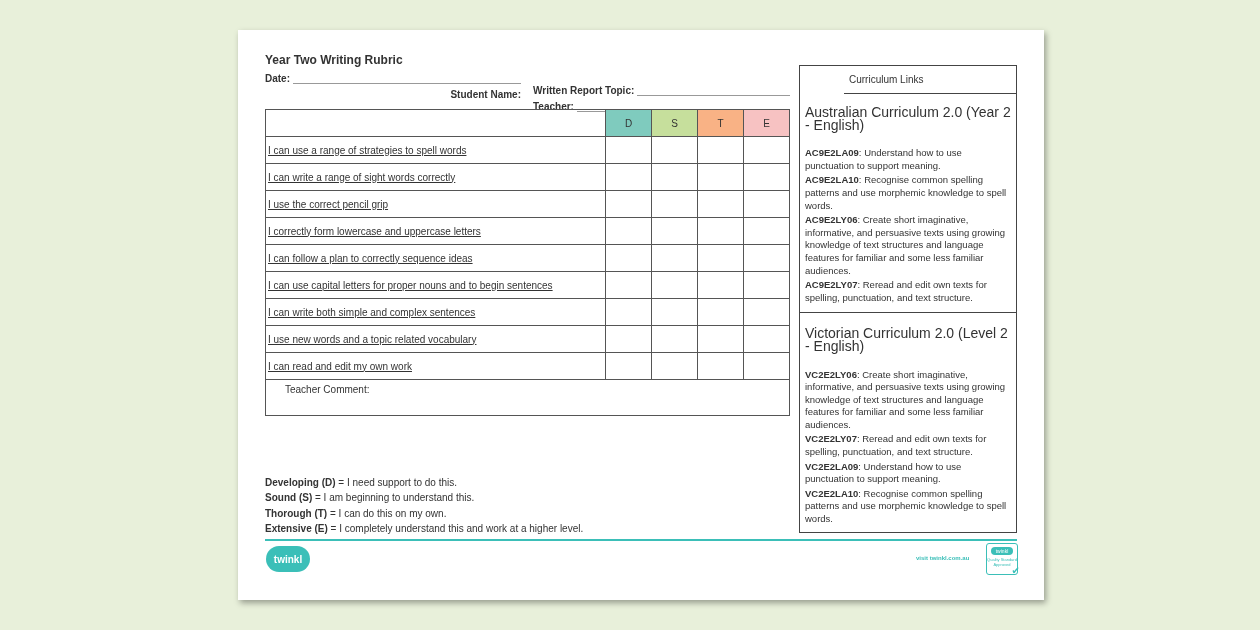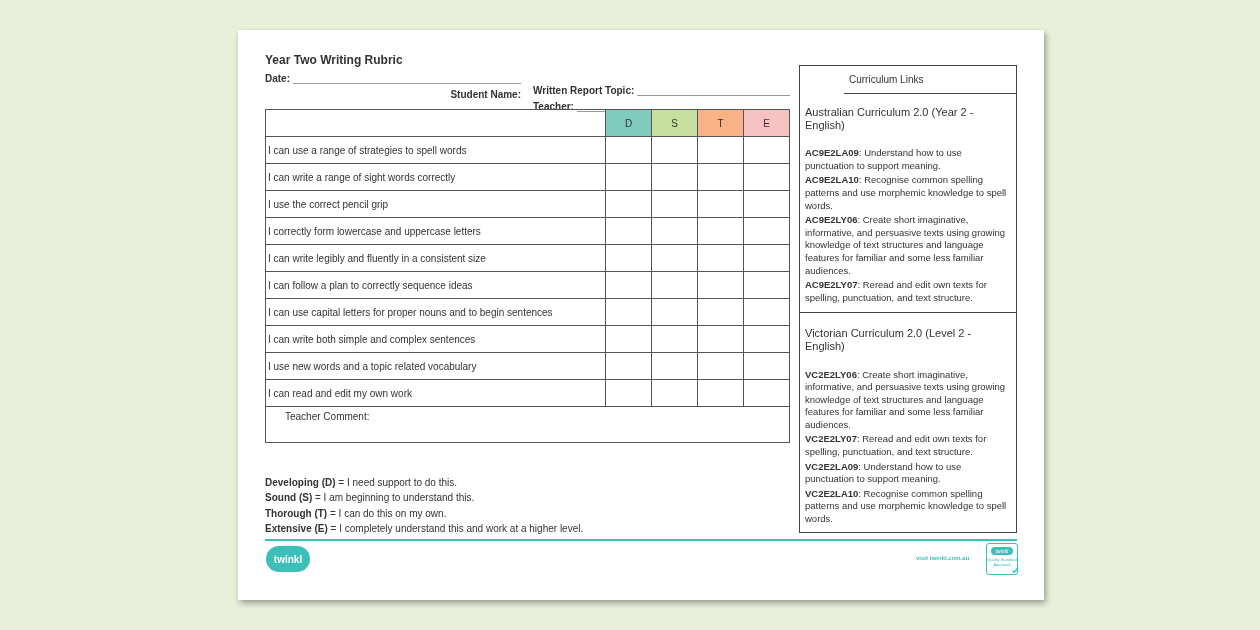--- a/index.html
+++ b/index.html
@@ -8,30 +8,30 @@
   .sheet {
     position: absolute; left: 238px; top: 30px; width: 806px; height: 570px;
     background: #fff; box-shadow: 2px 3px 6px rgba(0,0,0,0.35);
   }
   .title { position: absolute; left: 27px; top: 23px; font-size: 12px; font-weight: bold; color: #333; }
   .field { position: absolute; font-size: 10px; font-weight: bold; color: #333; display: flex; align-items: flex-end; }
   .field .line { flex: 1; border-bottom: 1px solid #999; margin-left: 3px; height: 9px; }
   .rubric { position: absolute; left: 27px; top: 79px; width: 525px; border-collapse: collapse; }
   .rubric td, .rubric th { border: 1px solid #555; font-size: 10px; font-weight: normal; height: 27px; }
   .rubric th { height: 27px; font-size: 10px; color: #333; text-align: center; }
-  .rubric td.crit { padding-left: 2px; color: #333; width: 340px; }
+  .rubric td.crit { padding-left: 2px; color: #333; width: 340px; text-decoration: underline; }
   .rubric td.cell { width: 46px; }
   .rubric .comment { height: 36px; vertical-align: top; padding: 4px 19px; color: #333; }
   .rubric { border: 1.5px solid #222; }
   .legend { position: absolute; left: 27px; top: 445px; font-size: 10px; color: #333; line-height: 15.4px; }
   .legend b { font-weight: bold; }
   .curr { position: absolute; left: 561px; top: 35px; width: 218px; height: 468px; border: 1.5px solid #444; }
   .curr .hdr { height: 28px; border-bottom: 1px solid #444; font-size: 10px; padding: 8px 5px; color: #333; margin-left: 44px; }
   .curr .sec { padding: 6px 5px; font-size: 9.5px; line-height: 12.6px; color: #333; }
-  .curr .sec-title { font-size: 11px; margin-top: 8px; margin-bottom: 16px; }
+  .curr .sec-title { font-size: 14px; margin-top: 8px; margin-bottom: 16px; }
   .curr .sep { border-top: 1px solid #444; }
   .curr p { margin-bottom: 2px; }
   .code { font-weight: bold; }
   .footer-line { position: absolute; left: 27px; top: 509px; width: 752px; height: 2px; background: #3bbfb8; }
   .logo { position: absolute; left: 28px; top: 516px; width: 44px; height: 26px; background: #3bbfb8; border-radius: 13px; color: #fff; font-size: 10px; font-weight: bold; display: flex; align-items: center; justify-content: center; }
   .visit { position: absolute; left: 678px; top: 525px; font-size: 6px; color: #3bbfb8; font-weight: bold; }
   .badge { position: absolute; left: 748px; top: 513px; width: 32px; height: 32px; border: 1px solid #3bbfb8; border-radius: 3px; font-size: 4px; color: #3bbfb8; text-align: center; padding-top: 3px; }
   .badge .b-logo { background: #3bbfb8; color: #fff; border-radius: 6px; width: 22px; margin: 0 auto 2px; font-size: 5px; padding: 1px 0; }
   .badge .check { position: absolute; right: -3px; bottom: -2px; color: #3bbfb8; font-size: 10px; }
 </style>
@@ -85,27 +85,20 @@
         </tr>
       <tr>
           <td class="crit">I use the correct pencil grip</td>
           <td class="cell"></td>
           <td class="cell"></td>
           <td class="cell"></td>
           <td class="cell"></td>
         </tr>
       <tr>
           <td class="crit">I correctly form lowercase and uppercase letters</td>
-          <td class="cell"></td>
-          <td class="cell"></td>
-          <td class="cell"></td>
-          <td class="cell"></td>
-        </tr>
-      <tr>
-          <td class="crit">I can write legibly and fluently in a consistent size</td>
           <td class="cell"></td>
           <td class="cell"></td>
           <td class="cell"></td>
           <td class="cell"></td>
         </tr>
       <tr>
           <td class="crit">I can follow a plan to correctly sequence ideas</td>
           <td class="cell"></td>
           <td class="cell"></td>
           <td class="cell"></td>

